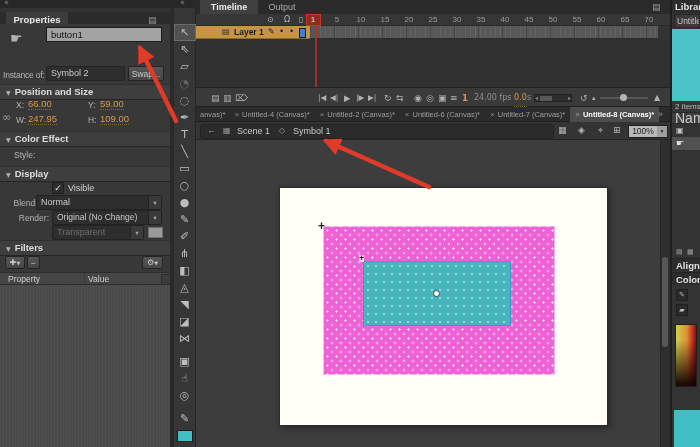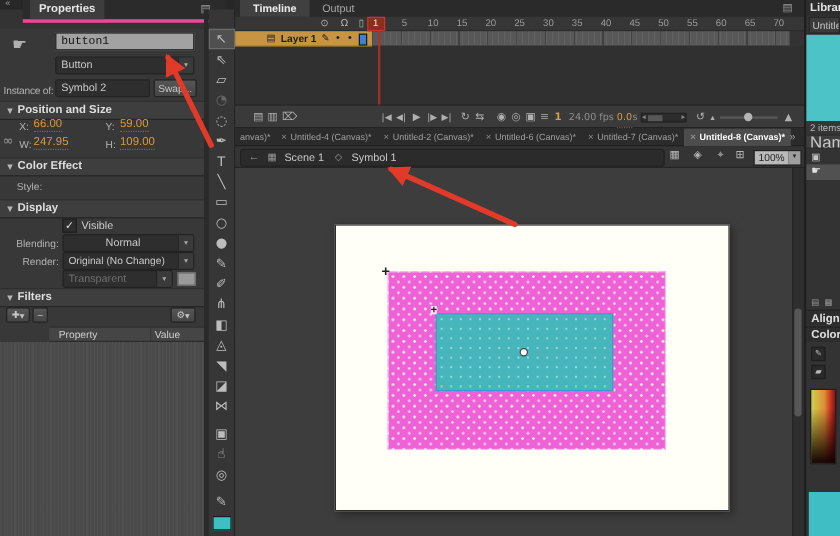--- a/index.html
+++ b/index.html
@@ -60,32 +60,28 @@
 </head>
 <body>
 
 <div id="app">
 
   <div class="p" style="left:0;top:0;width:196px;height:8px;background:#272727;">
     <span class="p ico" style="left:4px;top:-2px;font-size:8px;color:#8a8a8a;">«</span>
     <span class="p ico" style="left:180px;top:-2px;font-size:8px;color:#8a8a8a;">«</span>
   </div>
 
-  <div class="p" style="left:0;top:0;width:170px;height:16px;background:#2b2b2b;border-bottom:3px solid #ec4899;margin-left:19px;">
+  <div class="p" style="left:0;top:12px;width:170px;height:16px;background:#2b2b2b;border-bottom:1px solid #ec4899;">
     <div class="p" style="left:6px;top:0;width:62px;height:16px;background:#3d3d3d;text-align:center;line-height:16px;font-size:9.5px;font-weight:bold;color:#e6e6e6;">Properties</div>
     <span class="p ico" style="left:148px;top:3px;font-size:9px;color:#999;">▤</span>
   </div>
 
   <div class="p stip" style="left:0;top:24px;width:170px;height:423px;background:#383838;">
     <span class="p ico" style="left:10px;top:6px;font-size:14px;color:#b0b0b0;">☛</span>
-    <div class="p" style="left:46px;top:3px;width:116px;height:15px;background:#a2a2a2;border:1px solid #1c1c1c;color:#141414;font-size:9.5px;line-height:14px;padding-left:4px;box-sizing:border-box;font-family:Liberation Mono, monospace;">button1</div>
-    <div class="p dd" style="left:46px;top:23px;width:116px;height:15px;">
-      <span class="txt">Button</span>
-      <span class="arw">▼</span>
-    </div>
+    <div class="p" style="left:46px;top:3px;width:116px;height:15px;background:#a2a2a2;border:1px solid #1c1c1c;color:#141414;font-size:9.5px;line-height:14px;padding-left:4px;box-sizing:border-box;">button1</div>
     <span class="p lbl" style="left:3px;top:46px;width:44px;letter-spacing:-0.2px;">Instance of:</span>
     <div class="p field" style="left:46px;top:42px;width:79px;height:15px;">Symbol 2</div>
     <div class="p btn" style="left:128px;top:42px;width:36px;height:15px;line-height:14px;">Swap...</div>
 
     <div class="p sec" style="left:0;top:60px;"><span class="ar ico">▼</span><span>Position and Size</span></div>
     <span class="p lbl" style="left:16px;top:76px;">X:</span>
     <span class="p oval" style="left:28px;top:74px;">66.00</span>
     <span class="p lbl" style="left:88px;top:76px;">Y:</span>
     <span class="p oval" style="left:100px;top:74px;">59.00</span>
     <span class="p ico" style="left:2px;top:87px;font-size:11px;color:#999;">∞</span>
@@ -94,41 +90,41 @@
     <span class="p lbl" style="left:88px;top:91px;">H:</span>
     <span class="p oval" style="left:100px;top:89px;">109.00</span>
 
     <div class="p sec" style="left:0;top:107px;"><span class="ar ico">▼</span><span>Color Effect</span></div>
     <span class="p lbl" style="left:14px;top:126px;">Style:</span>
 
     <div class="p sec" style="left:0;top:142px;"><span class="ar ico">▼</span><span>Display</span></div>
     <div class="p cb" style="left:52px;top:158px;">✓</div>
     <span class="p" style="left:68px;top:159px;font-size:9px;color:#cfcfcf;">Visible</span>
     <span class="p lbl" style="left:4px;top:174px;width:45px;text-align:right;">Blending:</span>
-    <div class="p dd" style="left:52px;top:171px;width:110px;height:15px;text-align:center;">
+    <div class="p dd" style="left:36px;top:171px;width:126px;height:15px;">
       <span class="txt">Normal</span>
       <span class="arw">▼</span>
     </div>
     <span class="p lbl" style="left:4px;top:189px;width:45px;text-align:right;">Render:</span>
     <div class="p dd" style="left:52px;top:186px;width:110px;height:15px;justify-content:flex-end;">
       <span class="txt" style="font-size:8.5px;">Original (No Change)</span>
       <span class="arw">▼</span>
     </div>
     <div class="p dd dis" style="left:52px;top:201px;width:92px;height:15px;">
       <span class="txt">Transparent</span>
       <span class="arw">▼</span>
     </div>
     <div class="p" style="left:148px;top:203px;width:13px;height:9px;background:#9a9a9a;border:1px solid #6e6e6e;"></div>
 
     <div class="p sec" style="left:0;top:216px;"><span class="ar ico">▼</span><span>Filters</span></div>
     <div class="p btn ico" style="left:5px;top:232px;width:20px;height:13px;line-height:12px;font-size:8px;"><span>✚</span><span style="font-size:5px;">▼</span></div>
     <div class="p btn" style="left:27px;top:232px;width:13px;height:13px;line-height:12px;">−</div>
     <div class="p btn ico" style="left:142px;top:232px;width:21px;height:13px;line-height:12px;font-size:8px;"><span>⚙</span><span style="font-size:5px;">▼</span></div>
 
-    <div class="p" style="left:0;top:248px;width:170px;height:13px;background:#454545;border-top:1px solid #2c2c2c;border-bottom:1px solid #2c2c2c;box-sizing:border-box;margin-left:41px;">
+    <div class="p" style="left:0;top:248px;width:170px;height:13px;background:#454545;border-top:1px solid #2c2c2c;border-bottom:1px solid #2c2c2c;box-sizing:border-box;">
       <span class="p" style="left:8px;top:1px;font-size:8.5px;color:#cfcfcf;">Property</span>
       <span class="p" style="left:88px;top:1px;font-size:8.5px;color:#cfcfcf;">Value</span>
       <span class="p" style="left:84px;top:0;width:1px;height:11px;background:#383838;"></span>
       <span class="p" style="left:161px;top:1px;width:8px;height:9px;background:#3c3c3c;border:1px solid #2c2c2c;"></span>
     </div>
     <div class="p" id="ptable" style="left:0;top:261px;width:170px;height:162px;"></div>
   </div>
 
   <div class="p" style="left:170px;top:8px;width:4px;height:439px;background:#2a2a2a;"></div>
   <div class="p" style="left:174px;top:8px;width:22px;height:439px;background:#363636;border-right:1px solid #242424;box-sizing:border-box;">

